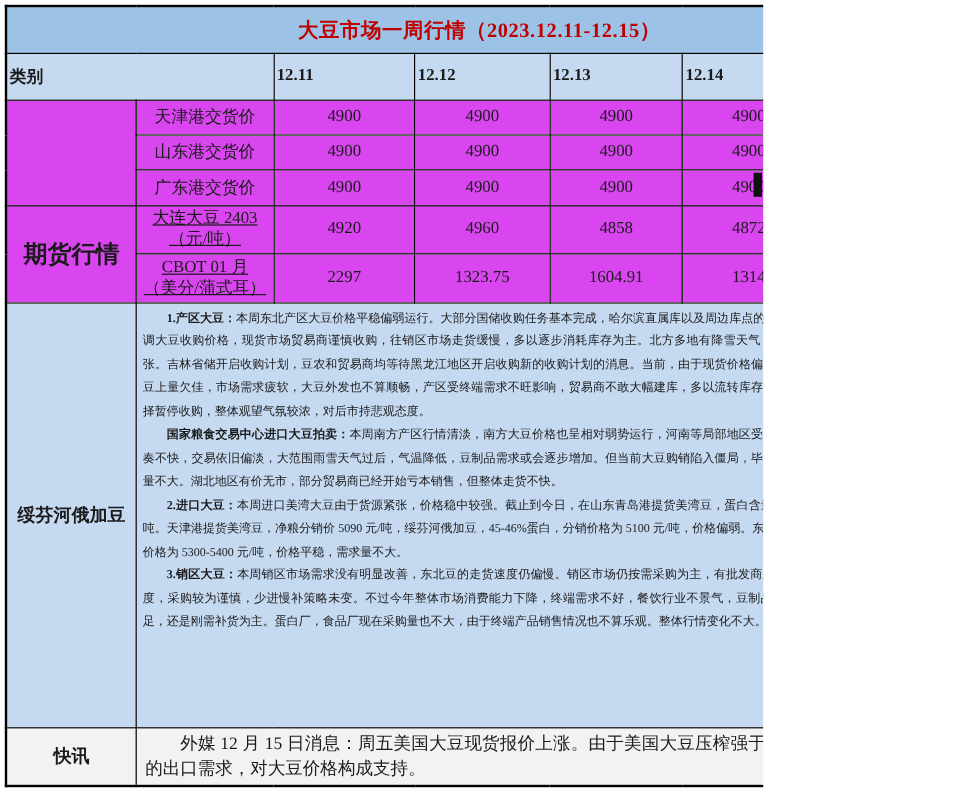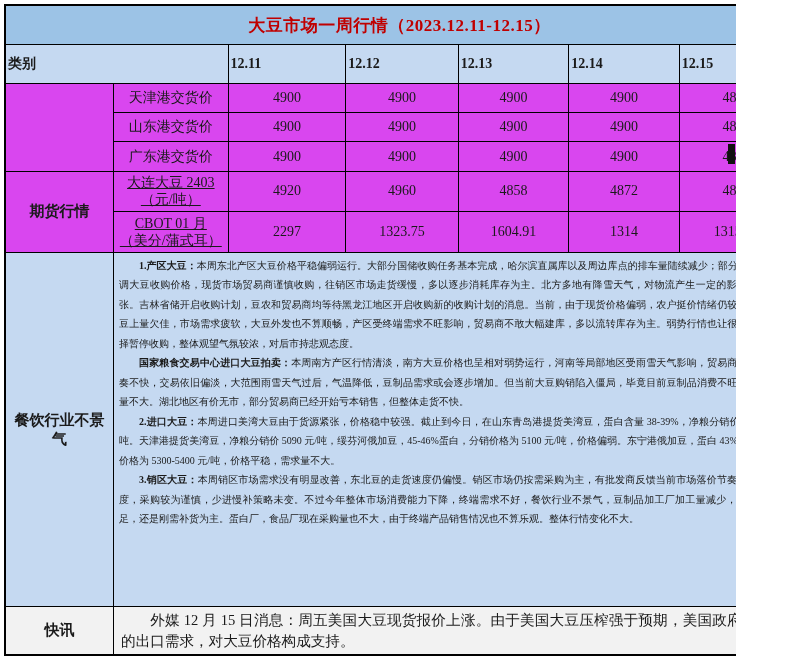--- a/index.html
+++ b/index.html
@@ -1,39 +1,39 @@
 <!DOCTYPE html>
 <html><head>
 <meta charset="utf-8">
 <style>
   html,body { margin:0; padding:0; }
   body {
     width:800px; height:661px; background:#ffffff;
     font-family:"Liberation Serif","DejaVu Serif",serif;
     color:#1a1a1a;
   }
-  .page { position:relative; width:736px; height:661px; background:#ffffff; overflow:hidden; }
+  .page { position:relative; width:636px; height:661px; background:#ffffff; overflow:hidden; }
   table.report {
     position:absolute; left:4px; top:4px; width:791px; height:652px;
     border-collapse:collapse; table-layout:fixed;
     border:2px solid #000000;
   }
   td { border:1px solid #000000; padding:0 2px; overflow:hidden; }
   .title-cell {
     background:#9CC3E6; color:#C00000; font-weight:bold; font-size:17px;
     text-align:center; vertical-align:middle; height:38px; letter-spacing:0.5px;
   }
   .head-cell {
     background:#C5D9F1; font-weight:bold; font-size:14px;
     text-align:left; vertical-align:middle; height:37px;
   }
   .label-cell, .value-cell, .group-cell {
     background:#d946ef; font-size:14px; text-align:center; vertical-align:middle;
   }
-  .group-cell { font-weight:bold; font-size:15px; }
+  .group-cell { font-weight:bold; font-size:20px; }
   .row-port td { height:28px; }
   .row-fut td { height:39px; }
   .fut-label { line-height:17px;text-decoration:underline; }
   .review-label {
     background:#C5D9F1; font-weight:bold; font-size:15px;
     text-align:center; vertical-align:middle;
   }
   .review-content {
     background:#C5D9F1; vertical-align:top; padding:3px 5px 2px 5px;
   }
@@ -121,21 +121,21 @@
           <div>CBOT 01 月</div>
           <div>（美分/蒲式耳）</div>
         </td>
         <td class="value-cell">2297</td>
         <td class="value-cell">1323.75</td>
         <td class="value-cell">1604.91</td>
         <td class="value-cell">1314</td>
         <td class="value-cell">1315.75</td>
       </tr>
       <tr style="height:351px;">
-        <td class="review-label">餐饮行业不景气</td>
+        <td class="review-label">绥芬河俄加豆</td>
         <td class="review-content" colspan="6">
           <p><span class="lead">1.产区大豆：</span><span>本周东北产区大豆价格平稳偏弱运行。大部分国储收购任务基本完成，哈尔滨直属库以及周边库点的排车量陆续减少；部分集团连续下调大豆收购价格，现货市场贸易商谨慎收购，往销区市场走货缓慢，多以逐步消耗库存为主。北方多地有降雪天气，对物流产生一定的影响，车皮紧张。吉林省储开启收购计划，豆农和贸易商均等待黑龙江地区开启收购新的收购计划的消息。当前，由于现货价格偏弱，农户挺价情绪仍较为强烈，大豆上量欠佳，市场需求疲软，大豆外发也不算顺畅，产区受终端需求不旺影响，贸易商不敢大幅建库，多以流转库存为主。弱势行情也让很多贸易商选择暂停收购，整体观望气氛较浓，对后市持悲观态度。</span></p>
           <p><span class="lead">国家粮食交易中心进口大豆拍卖：</span><span>本周南方产区行情清淡，南方大豆价格也呈相对弱势运行，河南等局部地区受雨雪天气影响，贸易商反映上货节奏不快，交易依旧偏淡，大范围雨雪天气过后，气温降低，豆制品需求或会逐步增加。但当前大豆购销陷入僵局，毕竟目前豆制品消费不旺，大豆需求量不大。湖北地区有价无市，部分贸易商已经开始亏本销售，但整体走货不快。</span></p>
           <p><span class="lead">2.进口大豆：</span><span>本周进口美湾大豆由于货源紧张，价格稳中较强。截止到今日，在山东青岛港提货美湾豆，蛋白含量 38-39%，净粮分销价为 5100 元/吨。天津港提货美湾豆，净粮分销价 5090 元/吨，绥芬河俄加豆，45-46%蛋白，分销价格为 5100 元/吨，价格偏弱。东宁港俄加豆，蛋白 43%，净粮分销价格为 5300-5400 元/吨，价格平稳，需求量不大。</span></p>
           <p><span class="lead">3.销区大豆：</span><span>本周销区市场需求没有明显改善，东北豆的走货速度仍偏慢。销区市场仍按需采购为主，有批发商反馈当前市场落价节奏快于补货速度，采购较为谨慎，少进慢补策略未变。不过今年整体市场消费能力下降，终端需求不好，餐饮行业不景气，豆制品加工厂加工量减少，产品库存充足，还是刚需补货为主。蛋白厂，食品厂现在采购量也不大，由于终端产品销售情况也不算乐观。整体行情变化不大。</span></p>
         </td>
       </tr>
       <tr>
         <td class="news-label">快讯</td>
         <td class="news-content" colspan="6">

